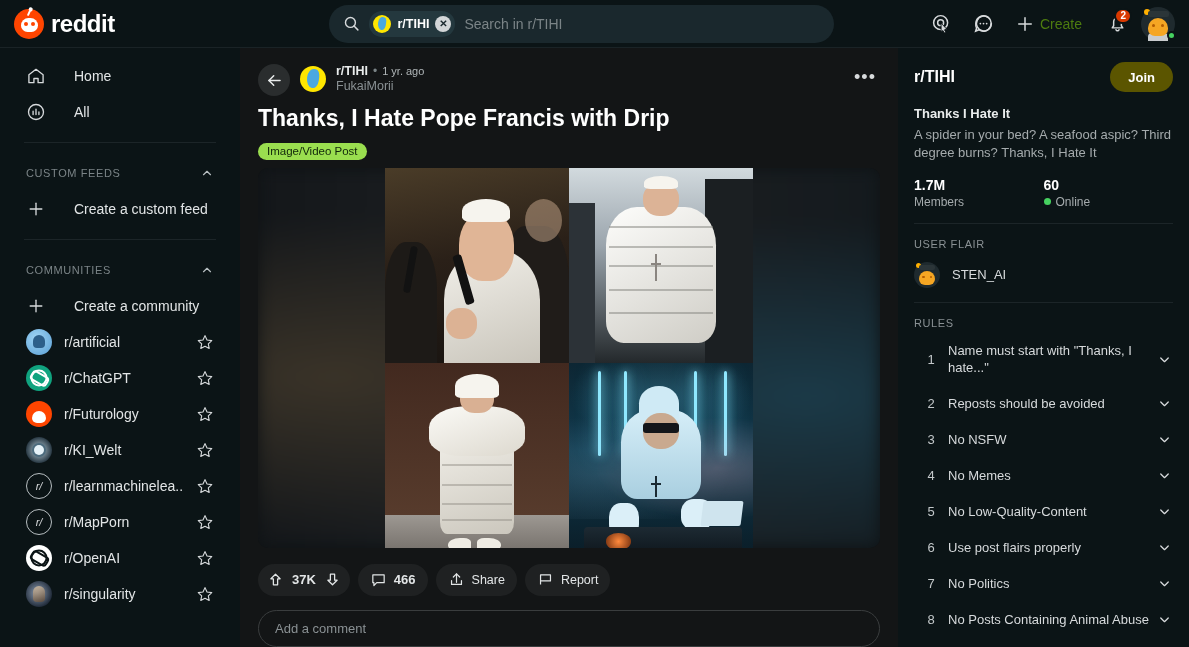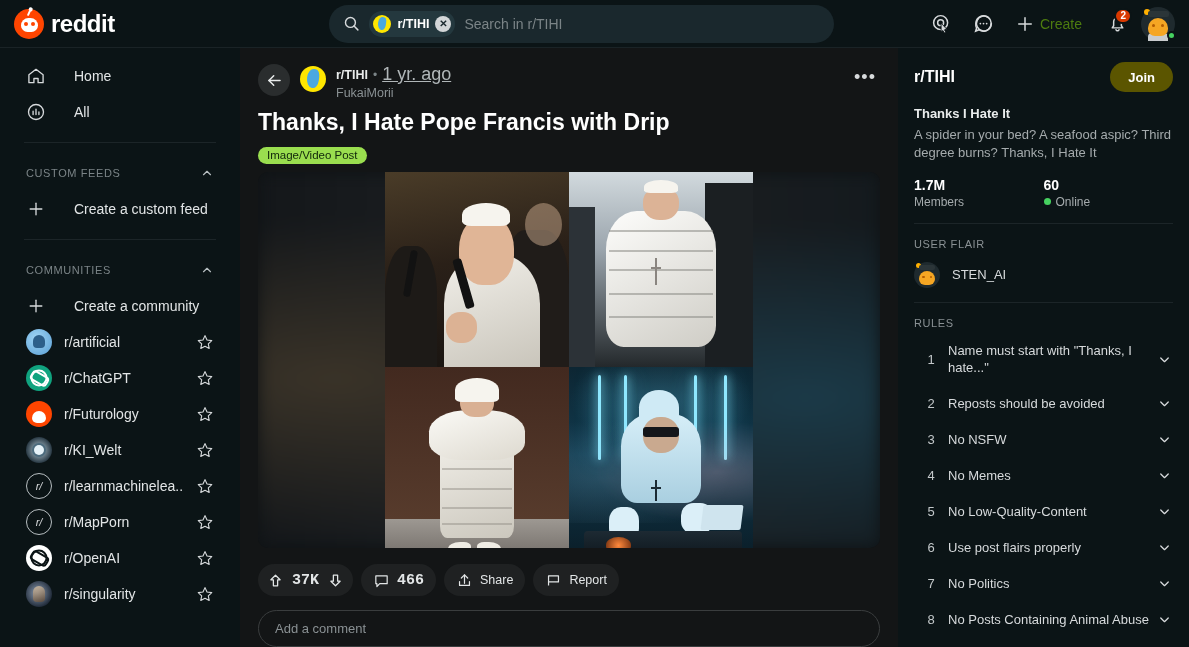--- a/index.html
+++ b/index.html
@@ -213,21 +213,21 @@
   }
   .sub-av::after {
     content: ""; position: absolute; left: 7px; top: 3px;
     width: 12px; height: 19px; background: #4aa8e0;
     border-radius: 50% 40% 45% 55%; transform: rotate(8deg);
   }
   .ph-meta { display: flex; flex-direction: column; gap: 1px; padding-top: 2px; flex: 1; }
   .ph-line1 { display: flex; align-items: center; gap: 5px; }
   .ph-sub { font-size: 12.5px; font-weight: 700; color: #e9ecec; }
   .ph-dot { font-size: 12px; color: #7b8487; }
-  .ph-time { font-size: 18px; color: #b0b6b8; text-decoration: underline; }
+  .ph-time { font-size: 11px; color: #b0b6b8; }
   .ph-author { font-size: 12.5px; color: #8a9194; }
   .more-btn {
     width: 30px; height: 30px; border-radius: 50%;
     display: flex; align-items: center; justify-content: center;
     color: #d7dadc; font-size: 18px; letter-spacing: 1px; flex: 0 0 auto;
   }
   .post-title {
     font-size: 23px; font-weight: 700; color: #fff;
     margin: 8px 0 0 0; line-height: 1.25;
   }
@@ -314,21 +314,21 @@
   .c4 .armR { position:absolute; right:22%; bottom:14%; width:17%; height:16%; background:#dbeff8; border-radius:40%; }
 
   
   .actions { display: flex; gap: 8px; margin-top: 16px; }
   .pill {
     height: 32px; border-radius: 16px; background: #1f2122;
     display: flex; align-items: center; gap: 7px; padding: 0 12px;
     font-size: 12.5px; color: #e2e5e6; font-weight: 700;
   }
   .pill.votes { padding: 0 9px; gap: 8px; }
-  .pill .cnt { font-weight: 700; font-size: 15px; font-family: Liberation Mono, monospace; }
+  .pill .cnt { font-weight: 700; font-size: 13px; }
   .pill .lbl { font-weight: 400; font-size: 12.5px; }
 
   .comment-box {
     margin-top: 14px; height: 38px; border: 1px solid #3a3d3e;
     border-radius: 19px; display: flex; align-items: center; padding: 0 16px;
   }
   .comment-ph { font-size: 13px; color: #8a9194; }
 
   
   .rightbar {

